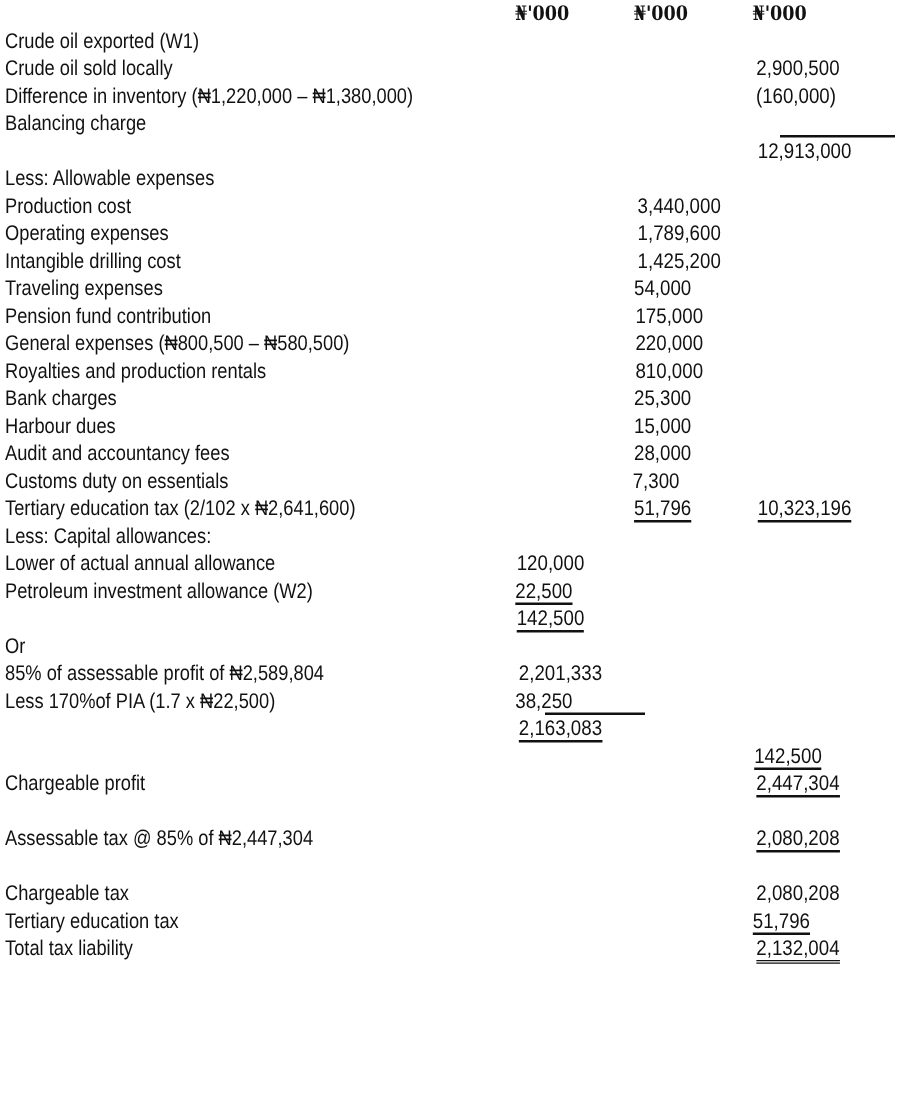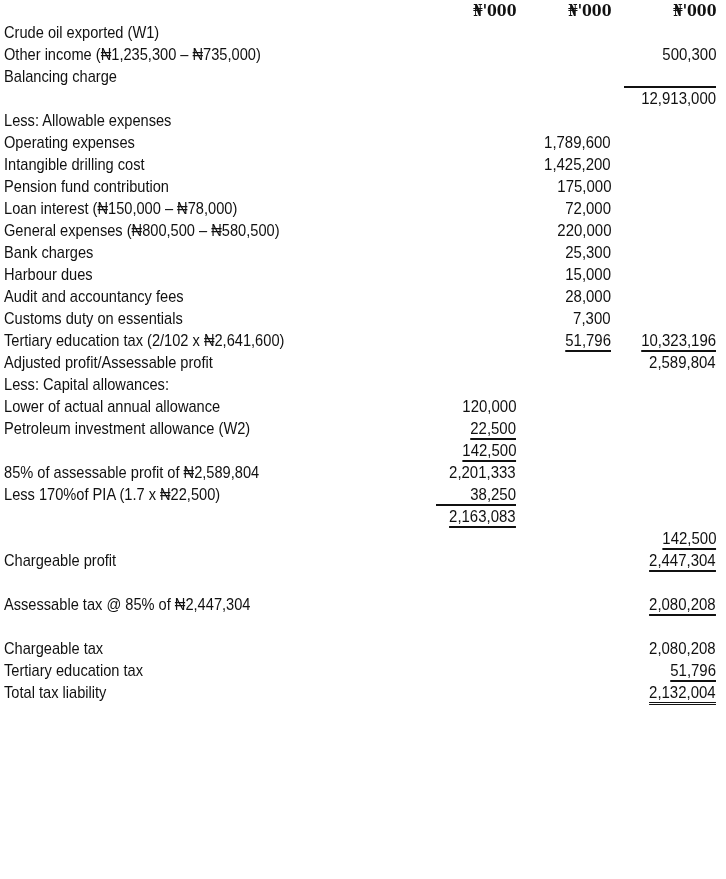--- a/index.html
+++ b/index.html
@@ -12,21 +12,21 @@
     .row {
       position: relative; height: 22px; line-height: 22px;
       font-size: 17px;
     }
     .row.blank { height: 22px; }
     .lbl {
       position: absolute; left: 0; top: 0; white-space: nowrap;
       transform: scaleX(0.86); transform-origin: left center;
     }
     .c {
-      position: absolute; top: 0; text-align: right; white-space: nowrap;
+      position: absolute; top: 0; white-space: nowrap;
     }
     .c span.v { display: inline-block; transform: scaleX(0.88); transform-origin: right center; }
     .c1 { right: 204px; width: 110px; }
     .c2 { right: 109px; width: 110px; }
     .c3 { right: 4px;  width: 120px; }
     .hdr .v { font-weight: bold; font-family: "DejaVu Serif", serif; font-size: 16px; }
     .ul { border-bottom: 2px solid #111; line-height: 19px; }
     .dul { border-bottom: 3px double #111; line-height: 18px; }
     .ul-wide { position:absolute; bottom: 0; height: 0; border-bottom: 2px solid #111; }
   </style>
@@ -38,56 +38,68 @@
   <div class="row hdr" style="top:0;">
     <div class="c c1"><span class="v">₦'000</span></div>
     <div class="c c2"><span class="v">₦'000</span></div>
     <div class="c c3"><span class="v">₦'000</span></div>
   </div>
 
   <div class="row">
     <span class="lbl">Crude oil exported (W1)</span>
   </div>
   <div class="row">
-    <span class="lbl">Other income (₦1,235,300 – ₦735,000)</span>
-    <div class="c c3"><span class="v">500,300</span></div>
+    <span class="lbl">Crude oil sold locally</span>
+    <div class="c c3"><span class="v">2,900,500</span></div>
+  </div>
+  <div class="row">
+    <span class="lbl">Difference in inventory (₦1,220,000 – ₦1,380,000)</span>
+    <div class="c c3"><span class="v">(160,000)</span></div>
   </div>
   <div class="row">
     <span class="lbl">Balancing charge</span>
     <div class="ul-wide" style="right:4px;width:92px;"></div>
   </div>
   <div class="row">
     <div class="c c3"><span class="v">12,913,000</span></div>
   </div>
 
   <div class="row blank"></div>
 
   <div class="row" style="margin-top:-22px;">
     <span class="lbl">Less: Allowable expenses</span>
   </div>
 
   <div class="row">
+      <span class="lbl">Production cost</span>
+      <div class="c c2"><span class="v">3,440,000</span></div>
+    </div>
+  <div class="row">
       <span class="lbl">Operating expenses</span>
       <div class="c c2"><span class="v">1,789,600</span></div>
     </div>
   <div class="row">
       <span class="lbl">Intangible drilling cost</span>
       <div class="c c2"><span class="v">1,425,200</span></div>
     </div>
   <div class="row">
+      <span class="lbl">Traveling expenses</span>
+      <div class="c c2"><span class="v">54,000</span></div>
+    </div>
+  <div class="row">
       <span class="lbl">Pension fund contribution</span>
       <div class="c c2"><span class="v">175,000</span></div>
     </div>
   <div class="row">
-      <span class="lbl">Loan interest (₦150,000 – ₦78,000)</span>
-      <div class="c c2"><span class="v">72,000</span></div>
+      <span class="lbl">General expenses (₦800,500 – ₦580,500)</span>
+      <div class="c c2"><span class="v">220,000</span></div>
     </div>
   <div class="row">
-      <span class="lbl">General expenses (₦800,500 – ₦580,500)</span>
-      <div class="c c2"><span class="v">220,000</span></div>
+      <span class="lbl">Royalties and production rentals</span>
+      <div class="c c2"><span class="v">810,000</span></div>
     </div>
   <div class="row">
       <span class="lbl">Bank charges</span>
       <div class="c c2"><span class="v">25,300</span></div>
     </div>
   <div class="row">
       <span class="lbl">Harbour dues</span>
       <div class="c c2"><span class="v">15,000</span></div>
     </div>
   <div class="row">
@@ -97,38 +109,37 @@
   <div class="row">
       <span class="lbl">Customs duty on essentials</span>
       <div class="c c2"><span class="v">7,300</span></div>
     </div>
   <div class="row">
     <span class="lbl">Tertiary education tax (2/102 x ₦2,641,600)</span>
     <div class="c c2"><span class="v ul">51,796</span></div>
     <div class="c c3"><span class="v ul">10,323,196</span></div>
   </div>
 
-  <div class="row">
-    <span class="lbl">Adjusted profit/Assessable profit</span>
-    <div class="c c3"><span class="v">2,589,804</span></div>
-  </div>
 
   <div class="row">
     <span class="lbl">Less: Capital allowances:</span>
   </div>
   <div class="row">
     <span class="lbl">Lower of actual annual allowance</span>
     <div class="c c1"><span class="v">120,000</span></div>
   </div>
   <div class="row">
     <span class="lbl">Petroleum investment allowance (W2)</span>
     <div class="c c1"><span class="v ul">22,500</span></div>
   </div>
   <div class="row">
     <div class="c c1"><span class="v ul">142,500</span></div>
+  </div>
+  <div class="row">
+    <span class="lbl">Or</span>
   </div>
   <div class="row">
     <span class="lbl">85% of assessable profit of ₦2,589,804</span>
     <div class="c c1"><span class="v">2,201,333</span></div>
   </div>
   <div class="row">
     <span class="lbl">Less 170%of PIA (1.7 x ₦22,500)</span>
     <div class="c c1"><span class="v">38,250</span></div>
     <div class="ul-wide" style="right:204px;width:80px;"></div>
   </div>

